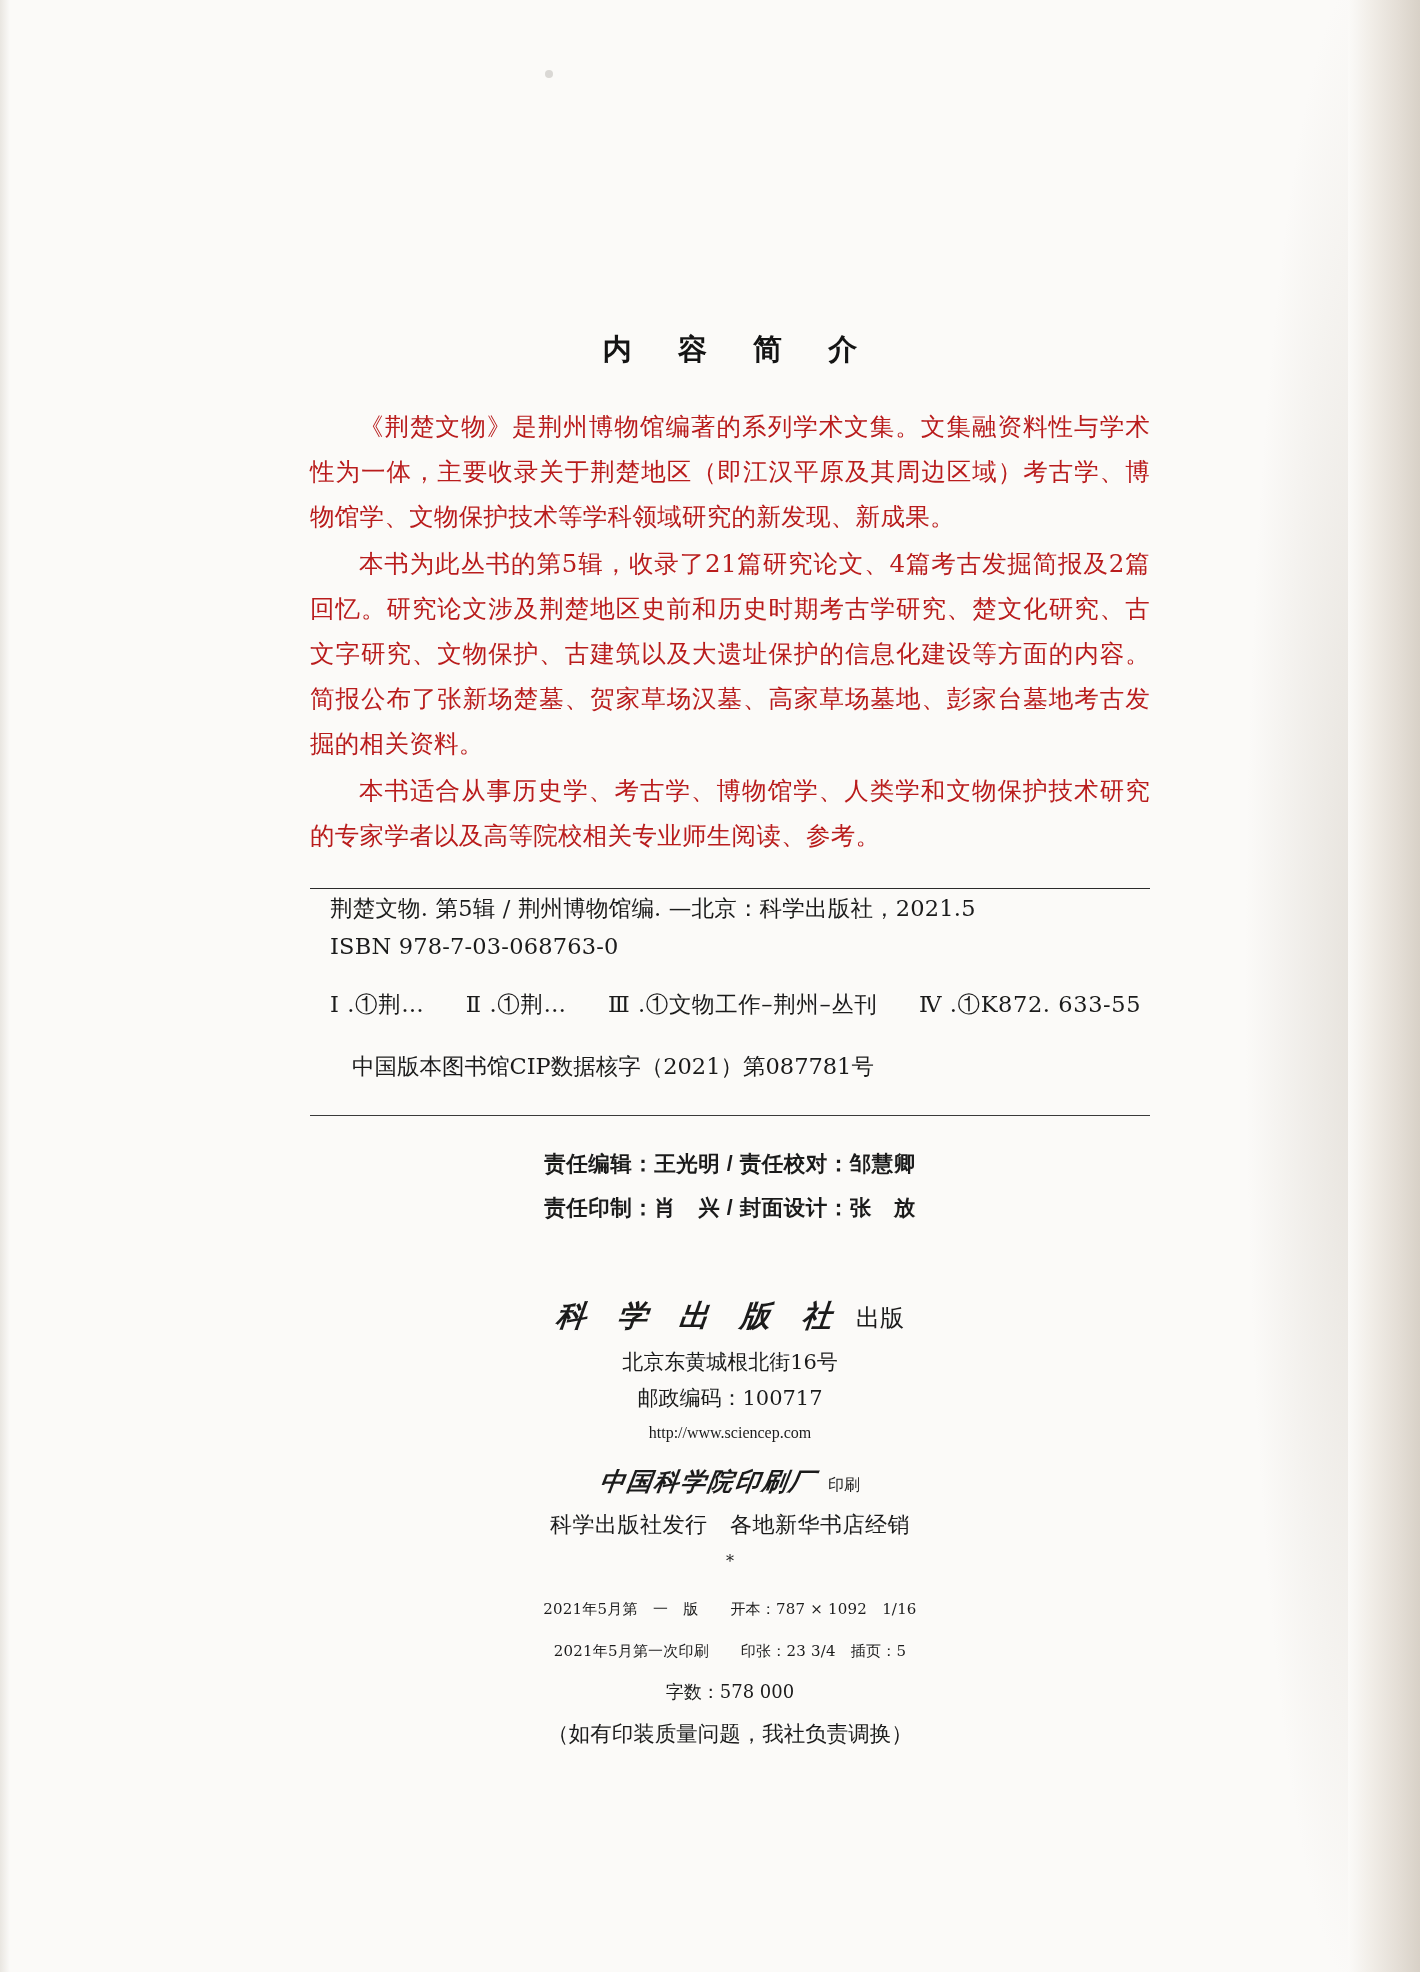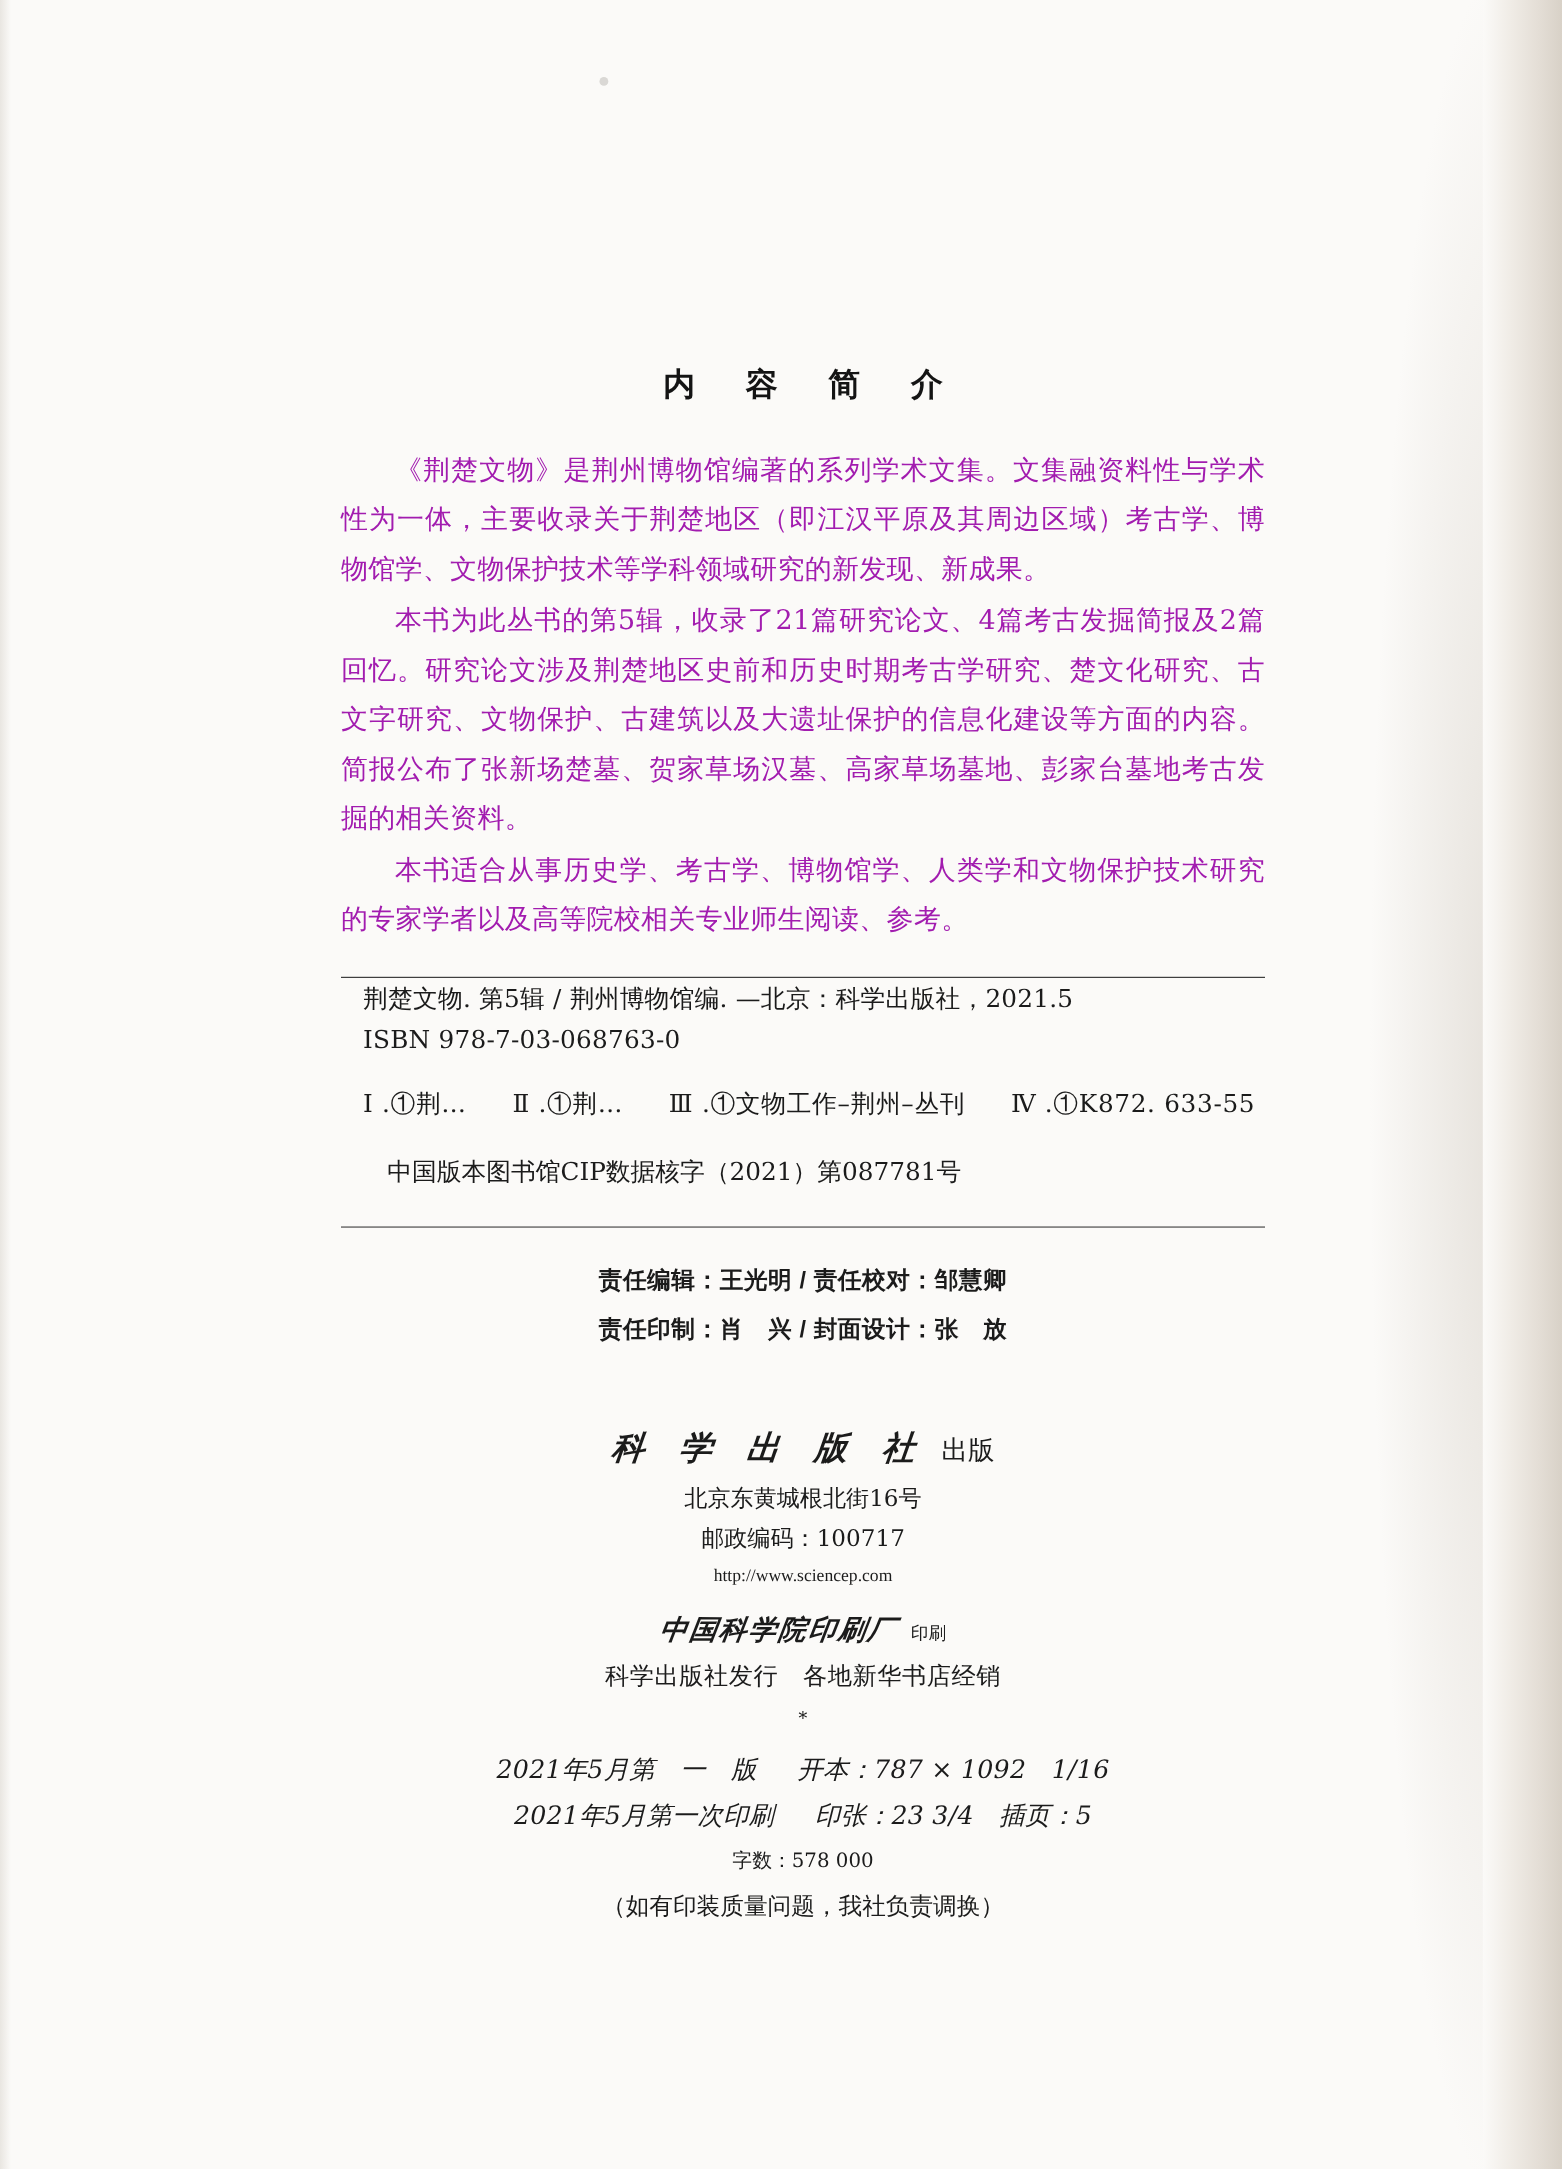--- a/index.html
+++ b/index.html
@@ -68,21 +68,21 @@
 
   
   .abstract p {
     margin: 0 0 2px 0;
     font-size: 24.5px;
     line-height: 45px;
     text-align: justify;
     text-justify: inter-ideograph;
     text-indent: 2em;
     letter-spacing: 0.3px;
-    color: #a21caf;
+    color: #b91c1c;
   }
 
   
   .rule {
     height: 1px;
     background: #2b2b2b;
     margin: 30px 0 0 0;
   }
   .rule.thin { background: #3a3a3a; }
 
@@ -187,24 +187,23 @@
     line-height: 28px;
     margin-top: 2px;
   }
 
   
   .imprint {
     margin-top: 12px;
     text-align: center;
   }
   .imprint .row {
-    font-size: 23px;
+    font-size: 15px;
     line-height: 42px;
     letter-spacing: 0.2px;
-    font-style: italic;
   }
   .imprint .row .sp { display: inline-block; width: 22px; }
   .imprint .words { font-size: 18px; line-height: 40px; }
   .imprint .price {
     font-size: 24px;
     font-weight: 700;
     line-height: 48px;
     font-family: "Liberation Sans", sans-serif;
   }
   .imprint .note {

